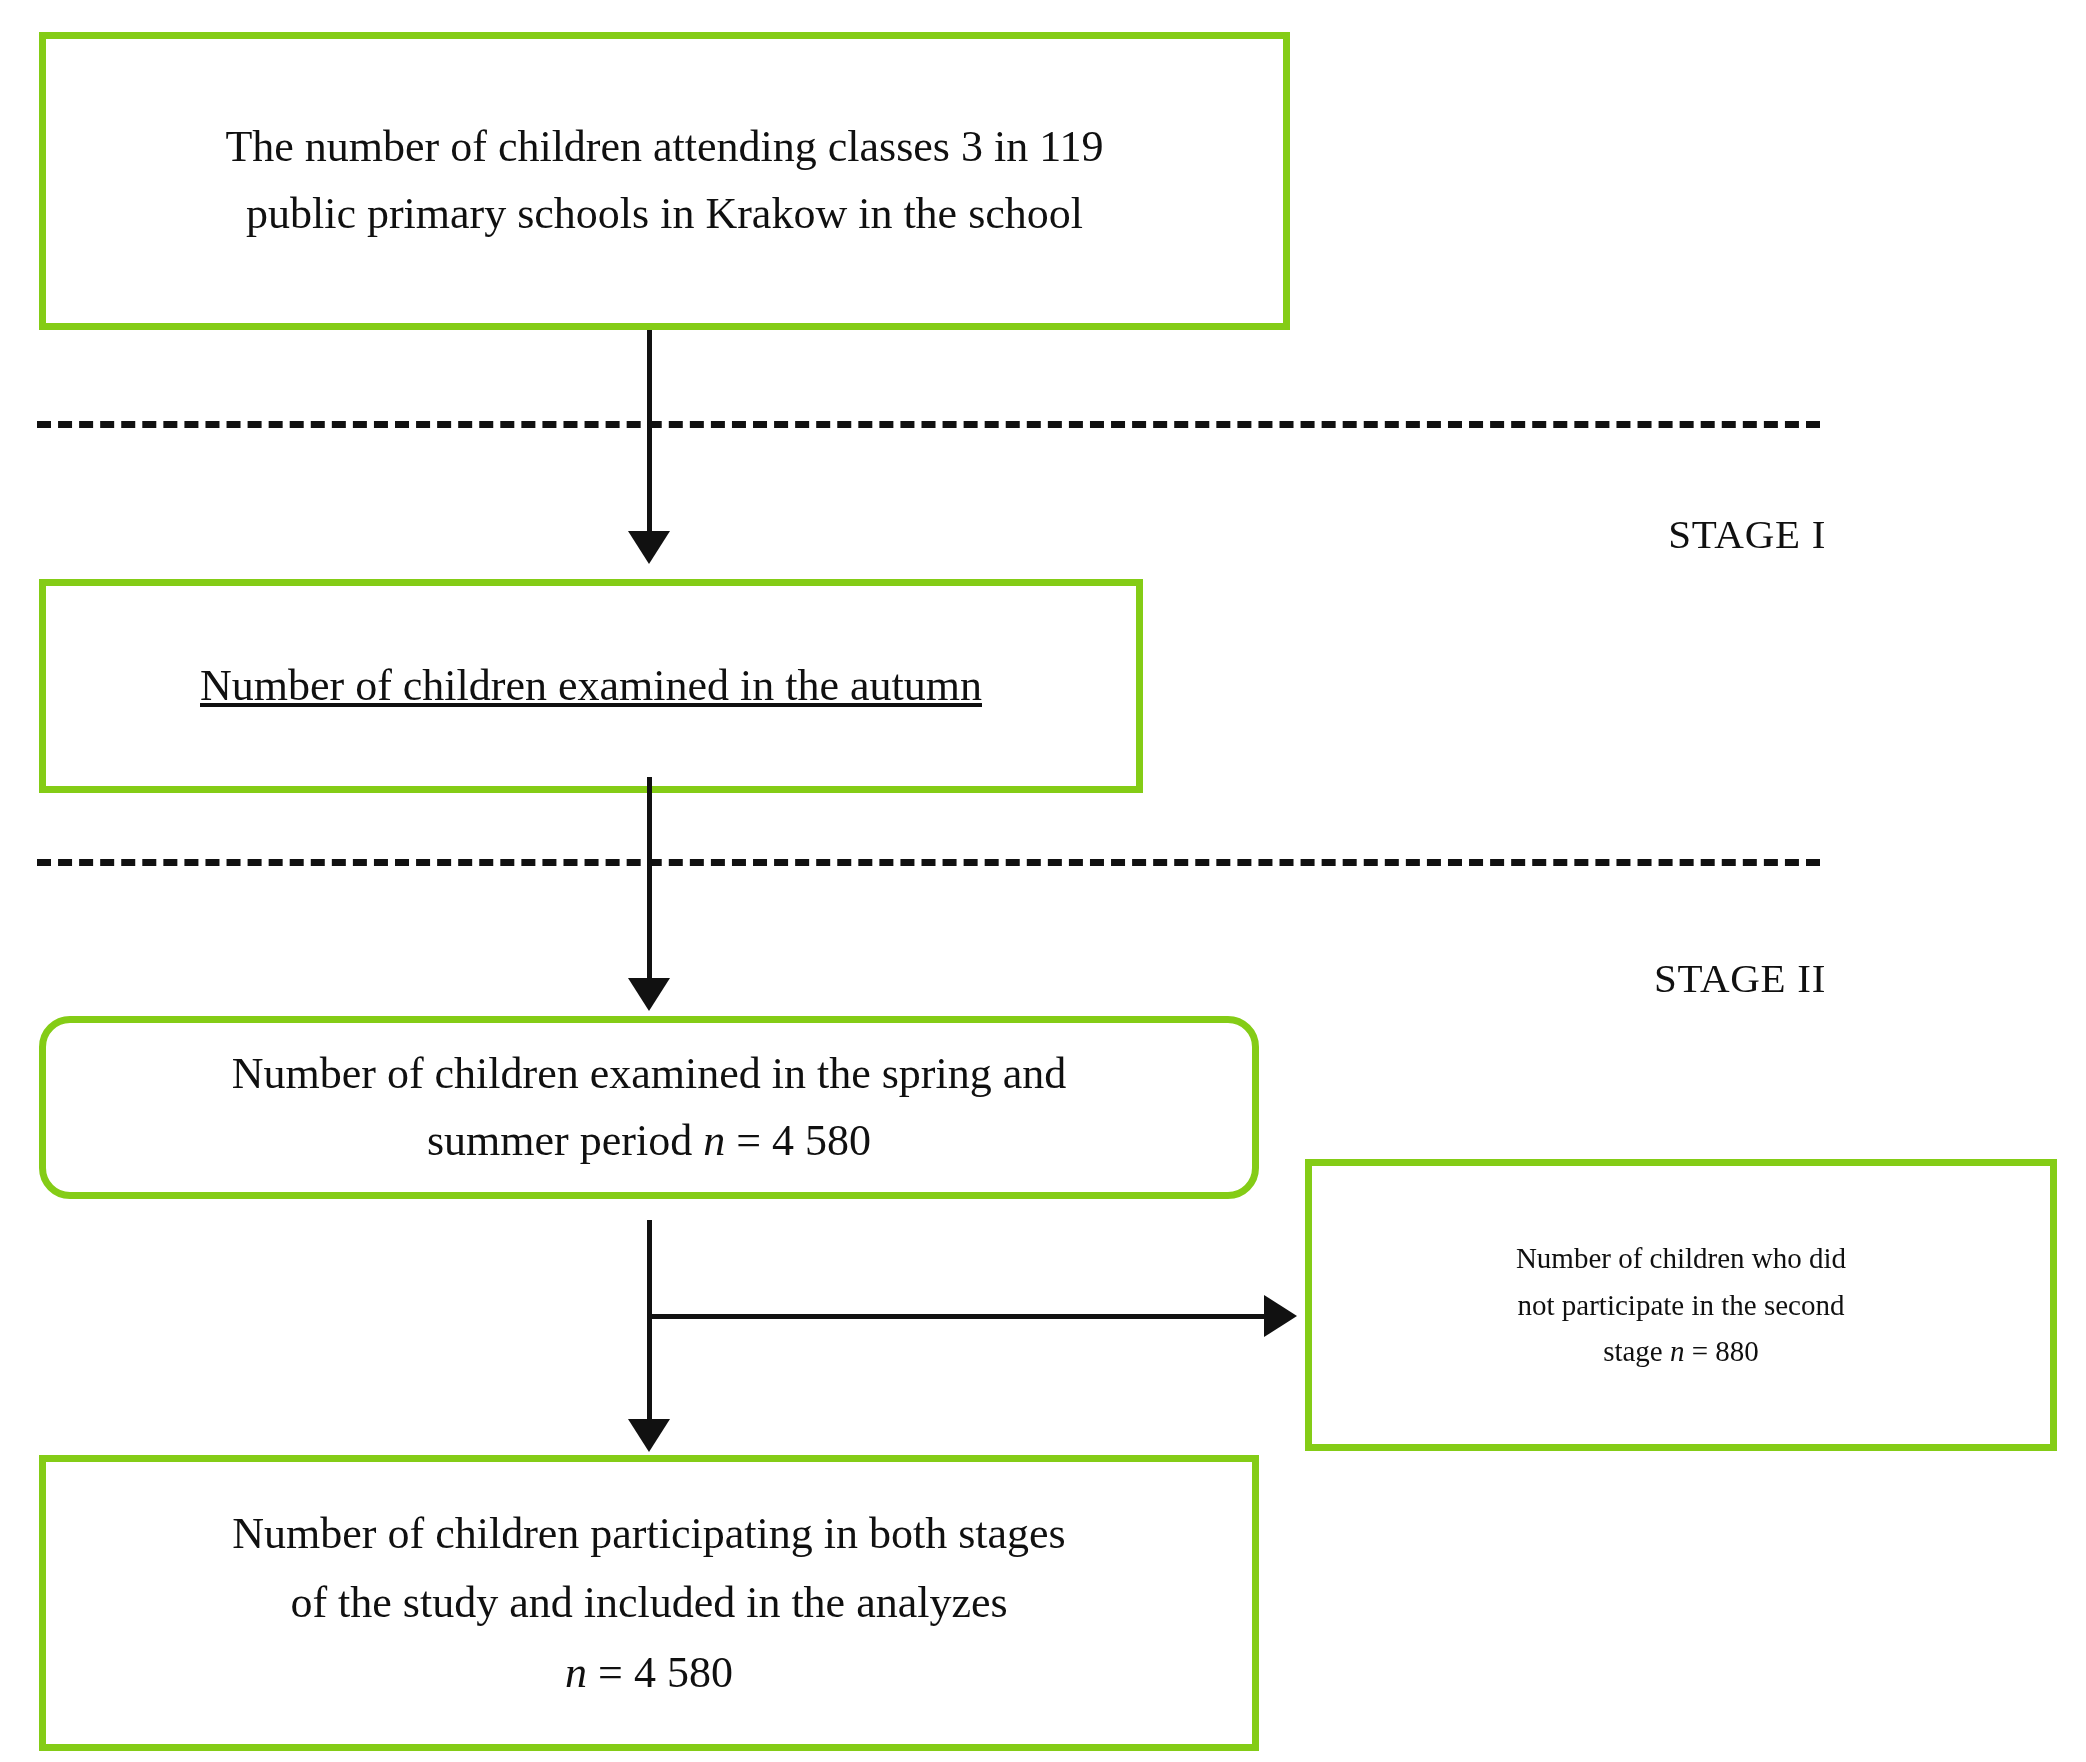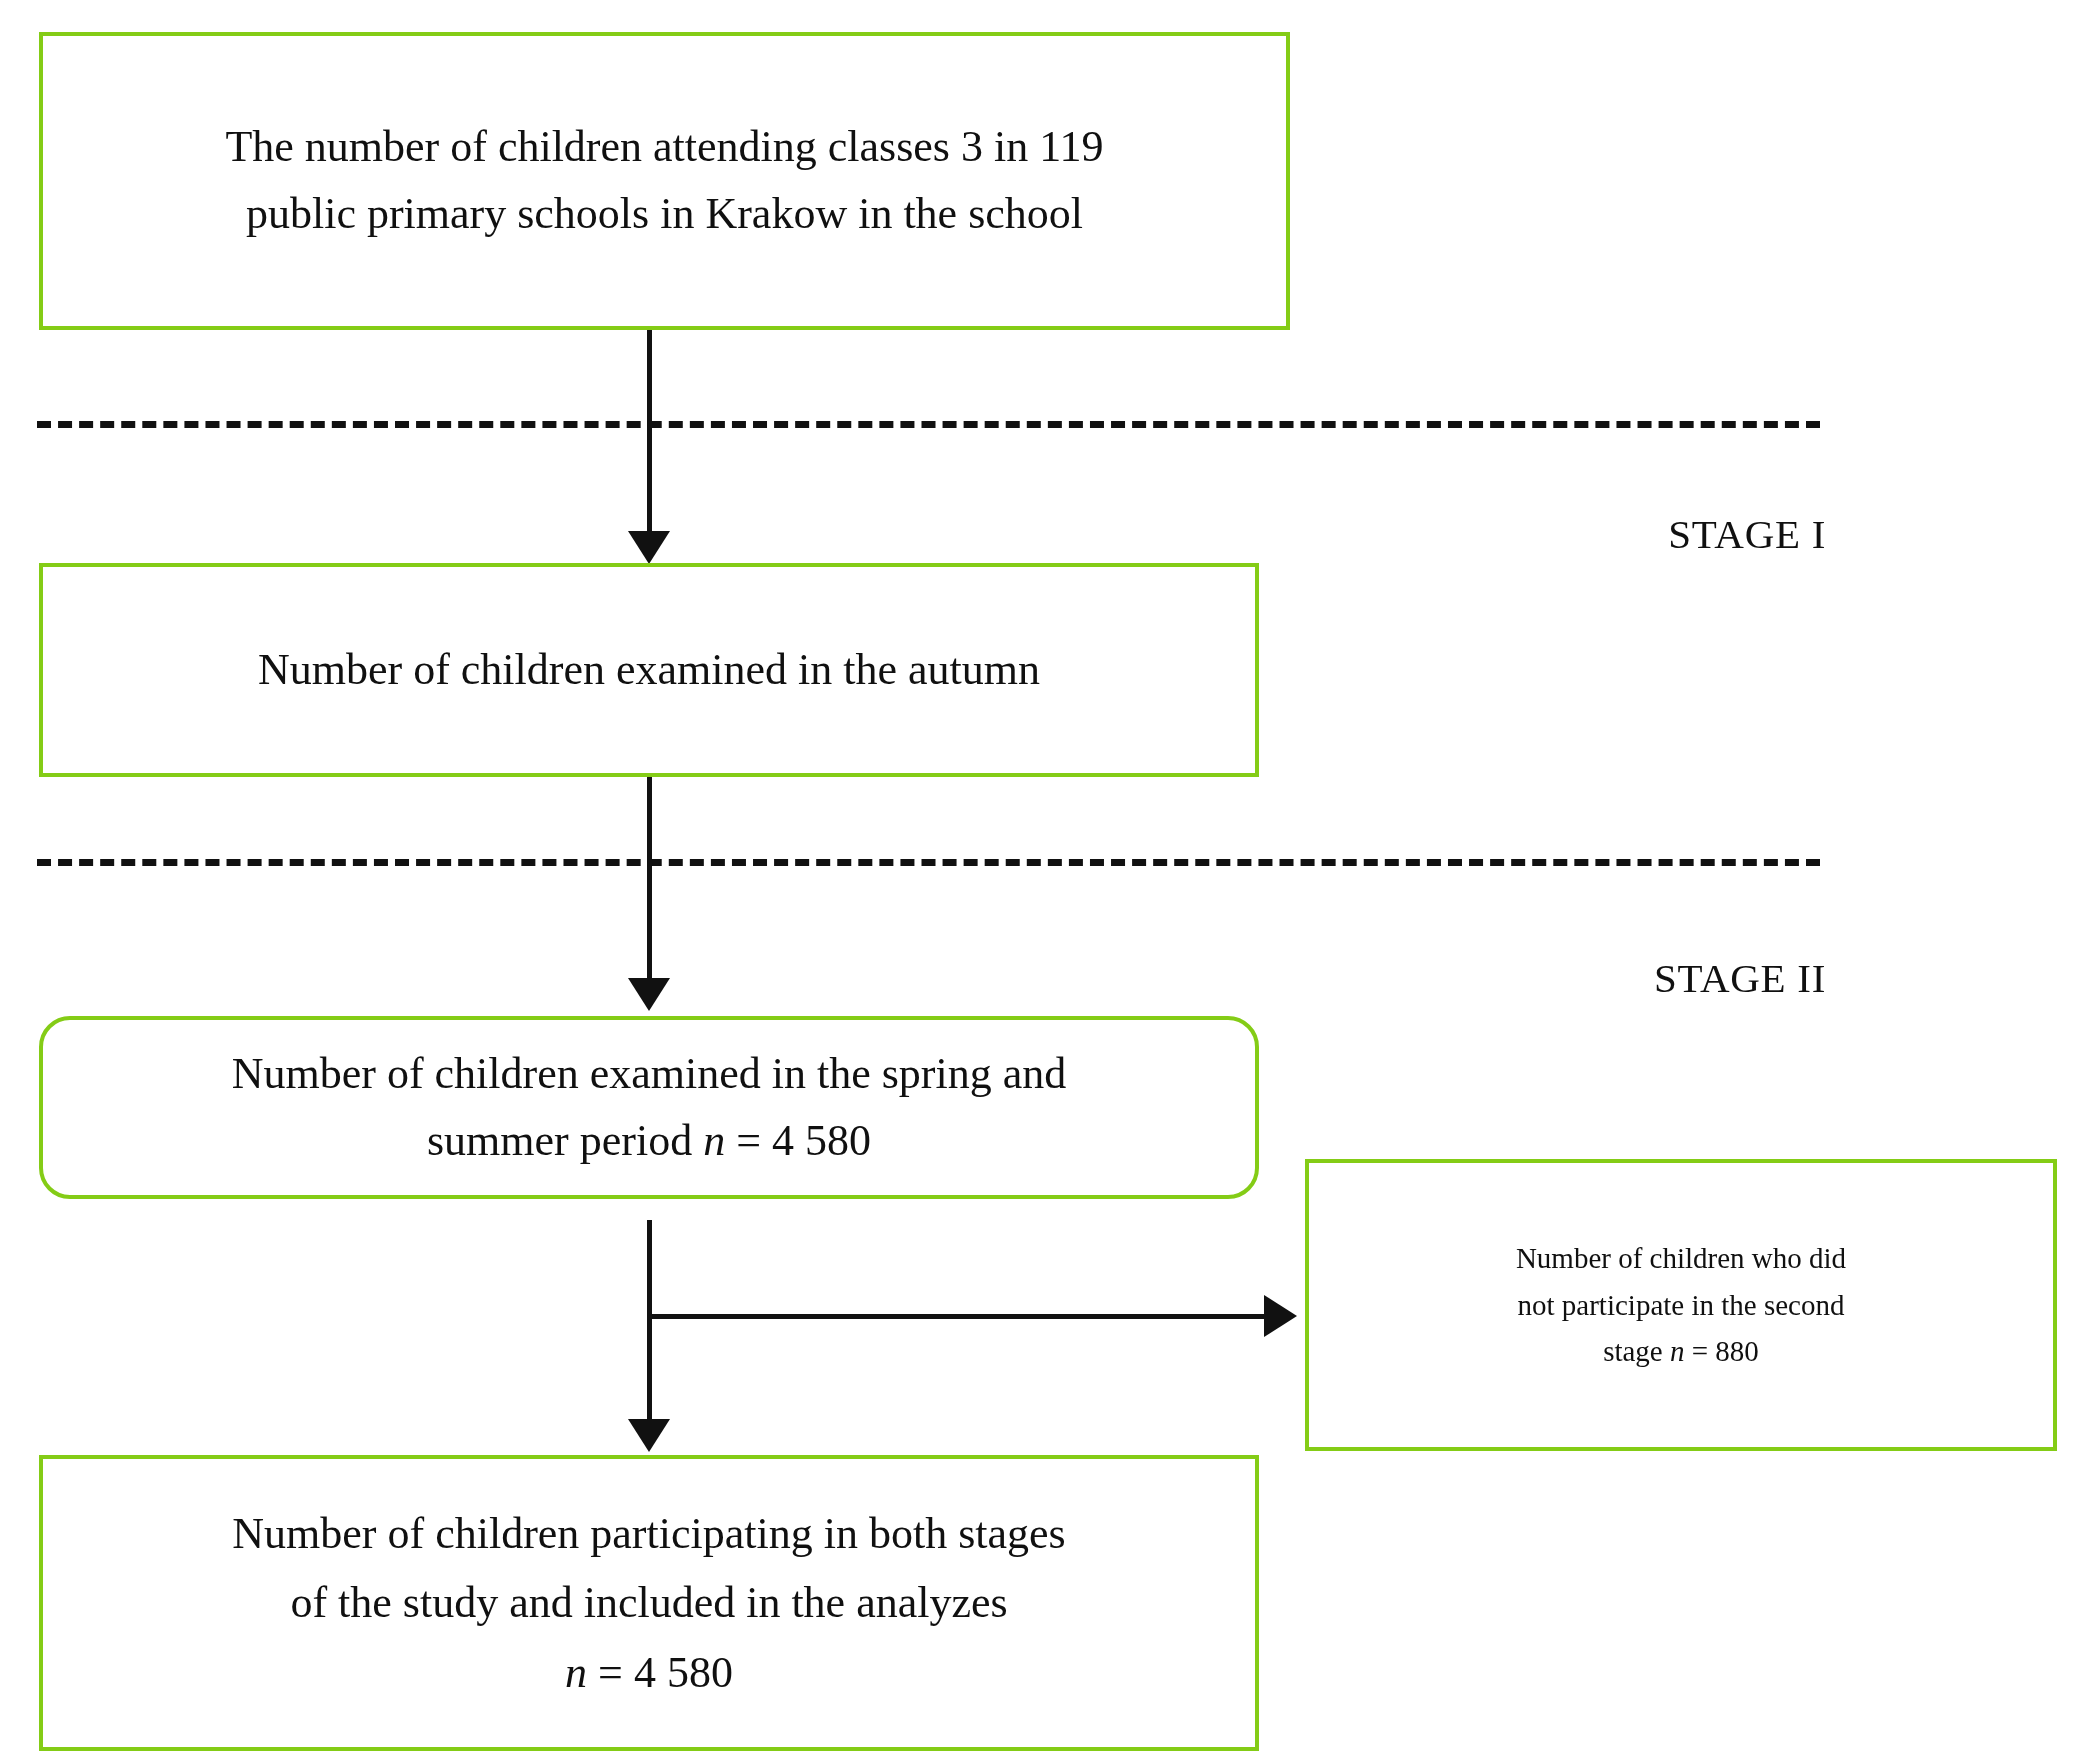--- a/index.html
+++ b/index.html
@@ -12,42 +12,42 @@
     position: relative;
     width: 2087px;
     height: 1762px;
     background: #ffffff;
     font-family: "Liberation Serif", "DejaVu Serif", serif;
     overflow: hidden;
   }
   .fc-box {
     position: absolute;
     box-sizing: border-box;
-    border: 4px solid #84cc16;
+    border: 7px solid #84cc16;
     background: #ffffff;
     display: flex;
     flex-direction: column;
     align-items: center;
     justify-content: center;
     text-align: center;
     color: #101010;
     font-size: 44px;
     line-height: 1.52;
     padding: 7.1px 24px;
   }
   .fc-box .ln {
     display: block;
     white-space: nowrap;
   }
   .italic-n {
     font-style: italic;
   }
   
   #box-source      { left: 39px;   top: 32px;   width: 1251px; height: 298px; }
-  #box-stage1      { left: 39px;   top: 563px;  width: 1220px; height: 214px; }
+  #box-stage1      { left: 39px;   top: 579px;  width: 1104px; height: 214px; text-decoration: underline; }
   #box-stage2      { left: 39px;   top: 1016px; width: 1220px; height: 183px; border-radius: 31px; }
   #box-excluded    { left: 1305px; top: 1159px; width: 752px; height: 292px;
                      font-size: 29px; line-height: 1.62; }
   #box-included    { left: 39px;   top: 1455px; width: 1220px; height: 296px;
                      line-height: 1.58; }
 
   
   .vline {
     position: absolute;
     width: 5px;

